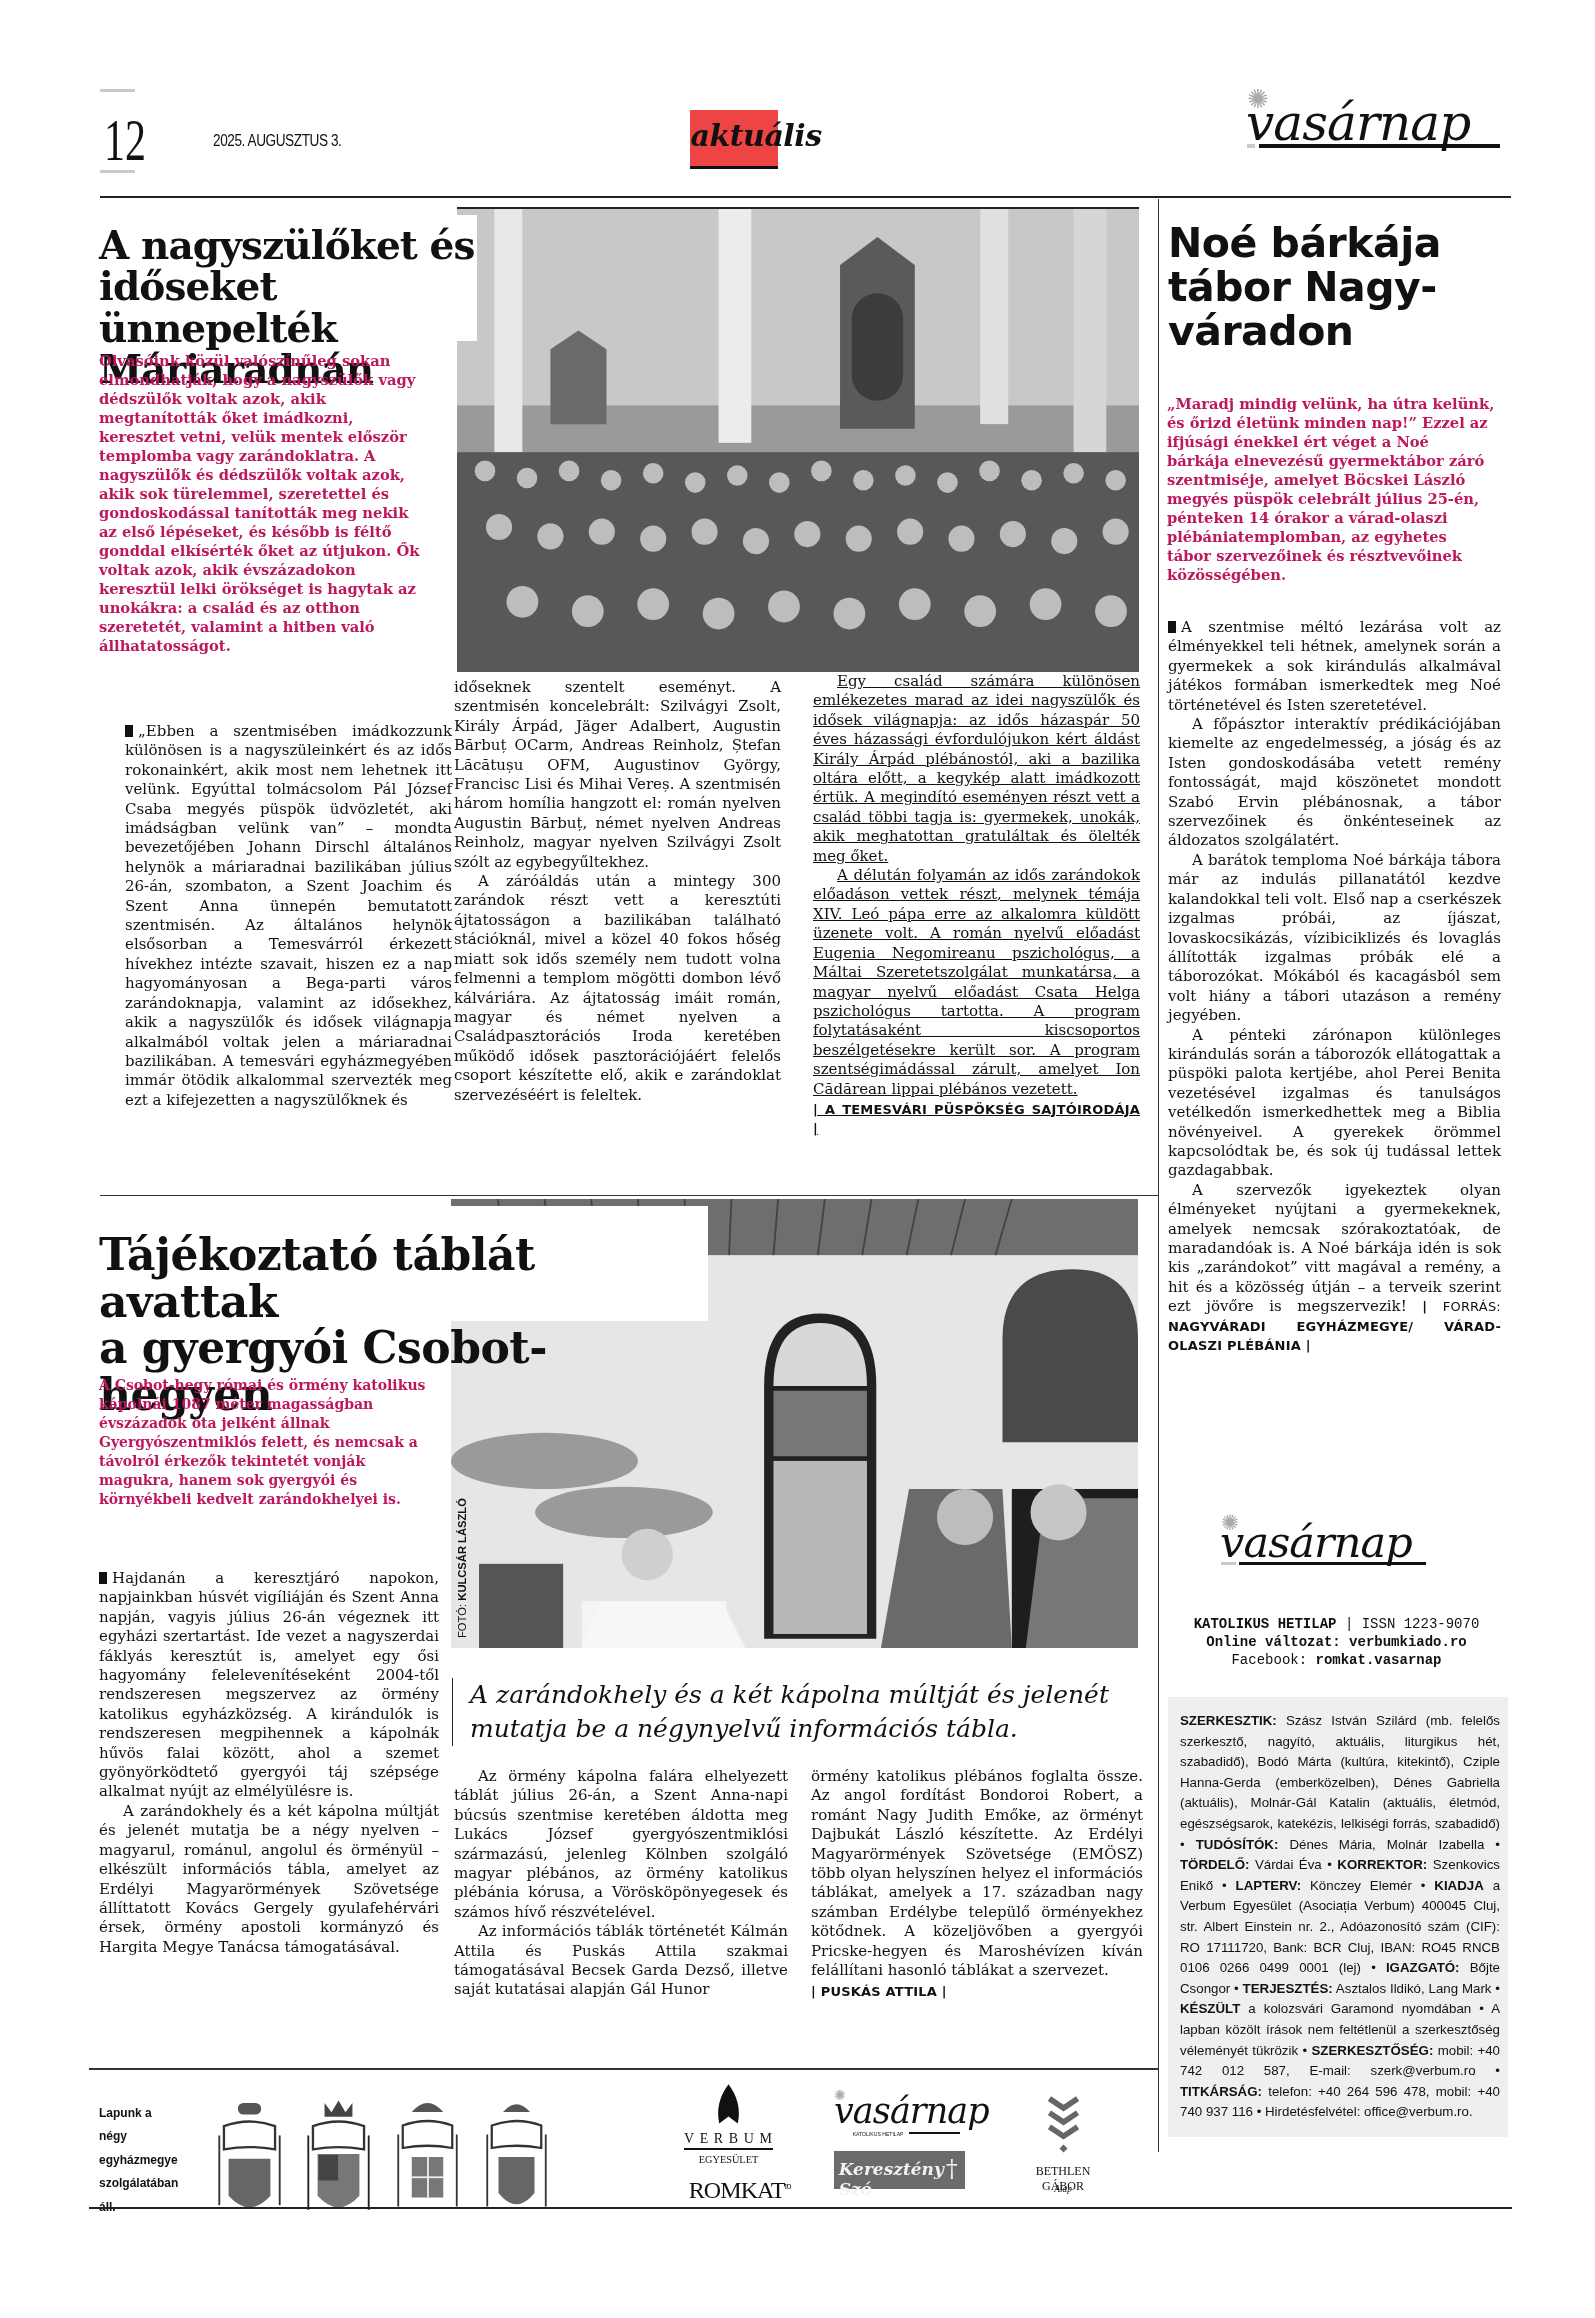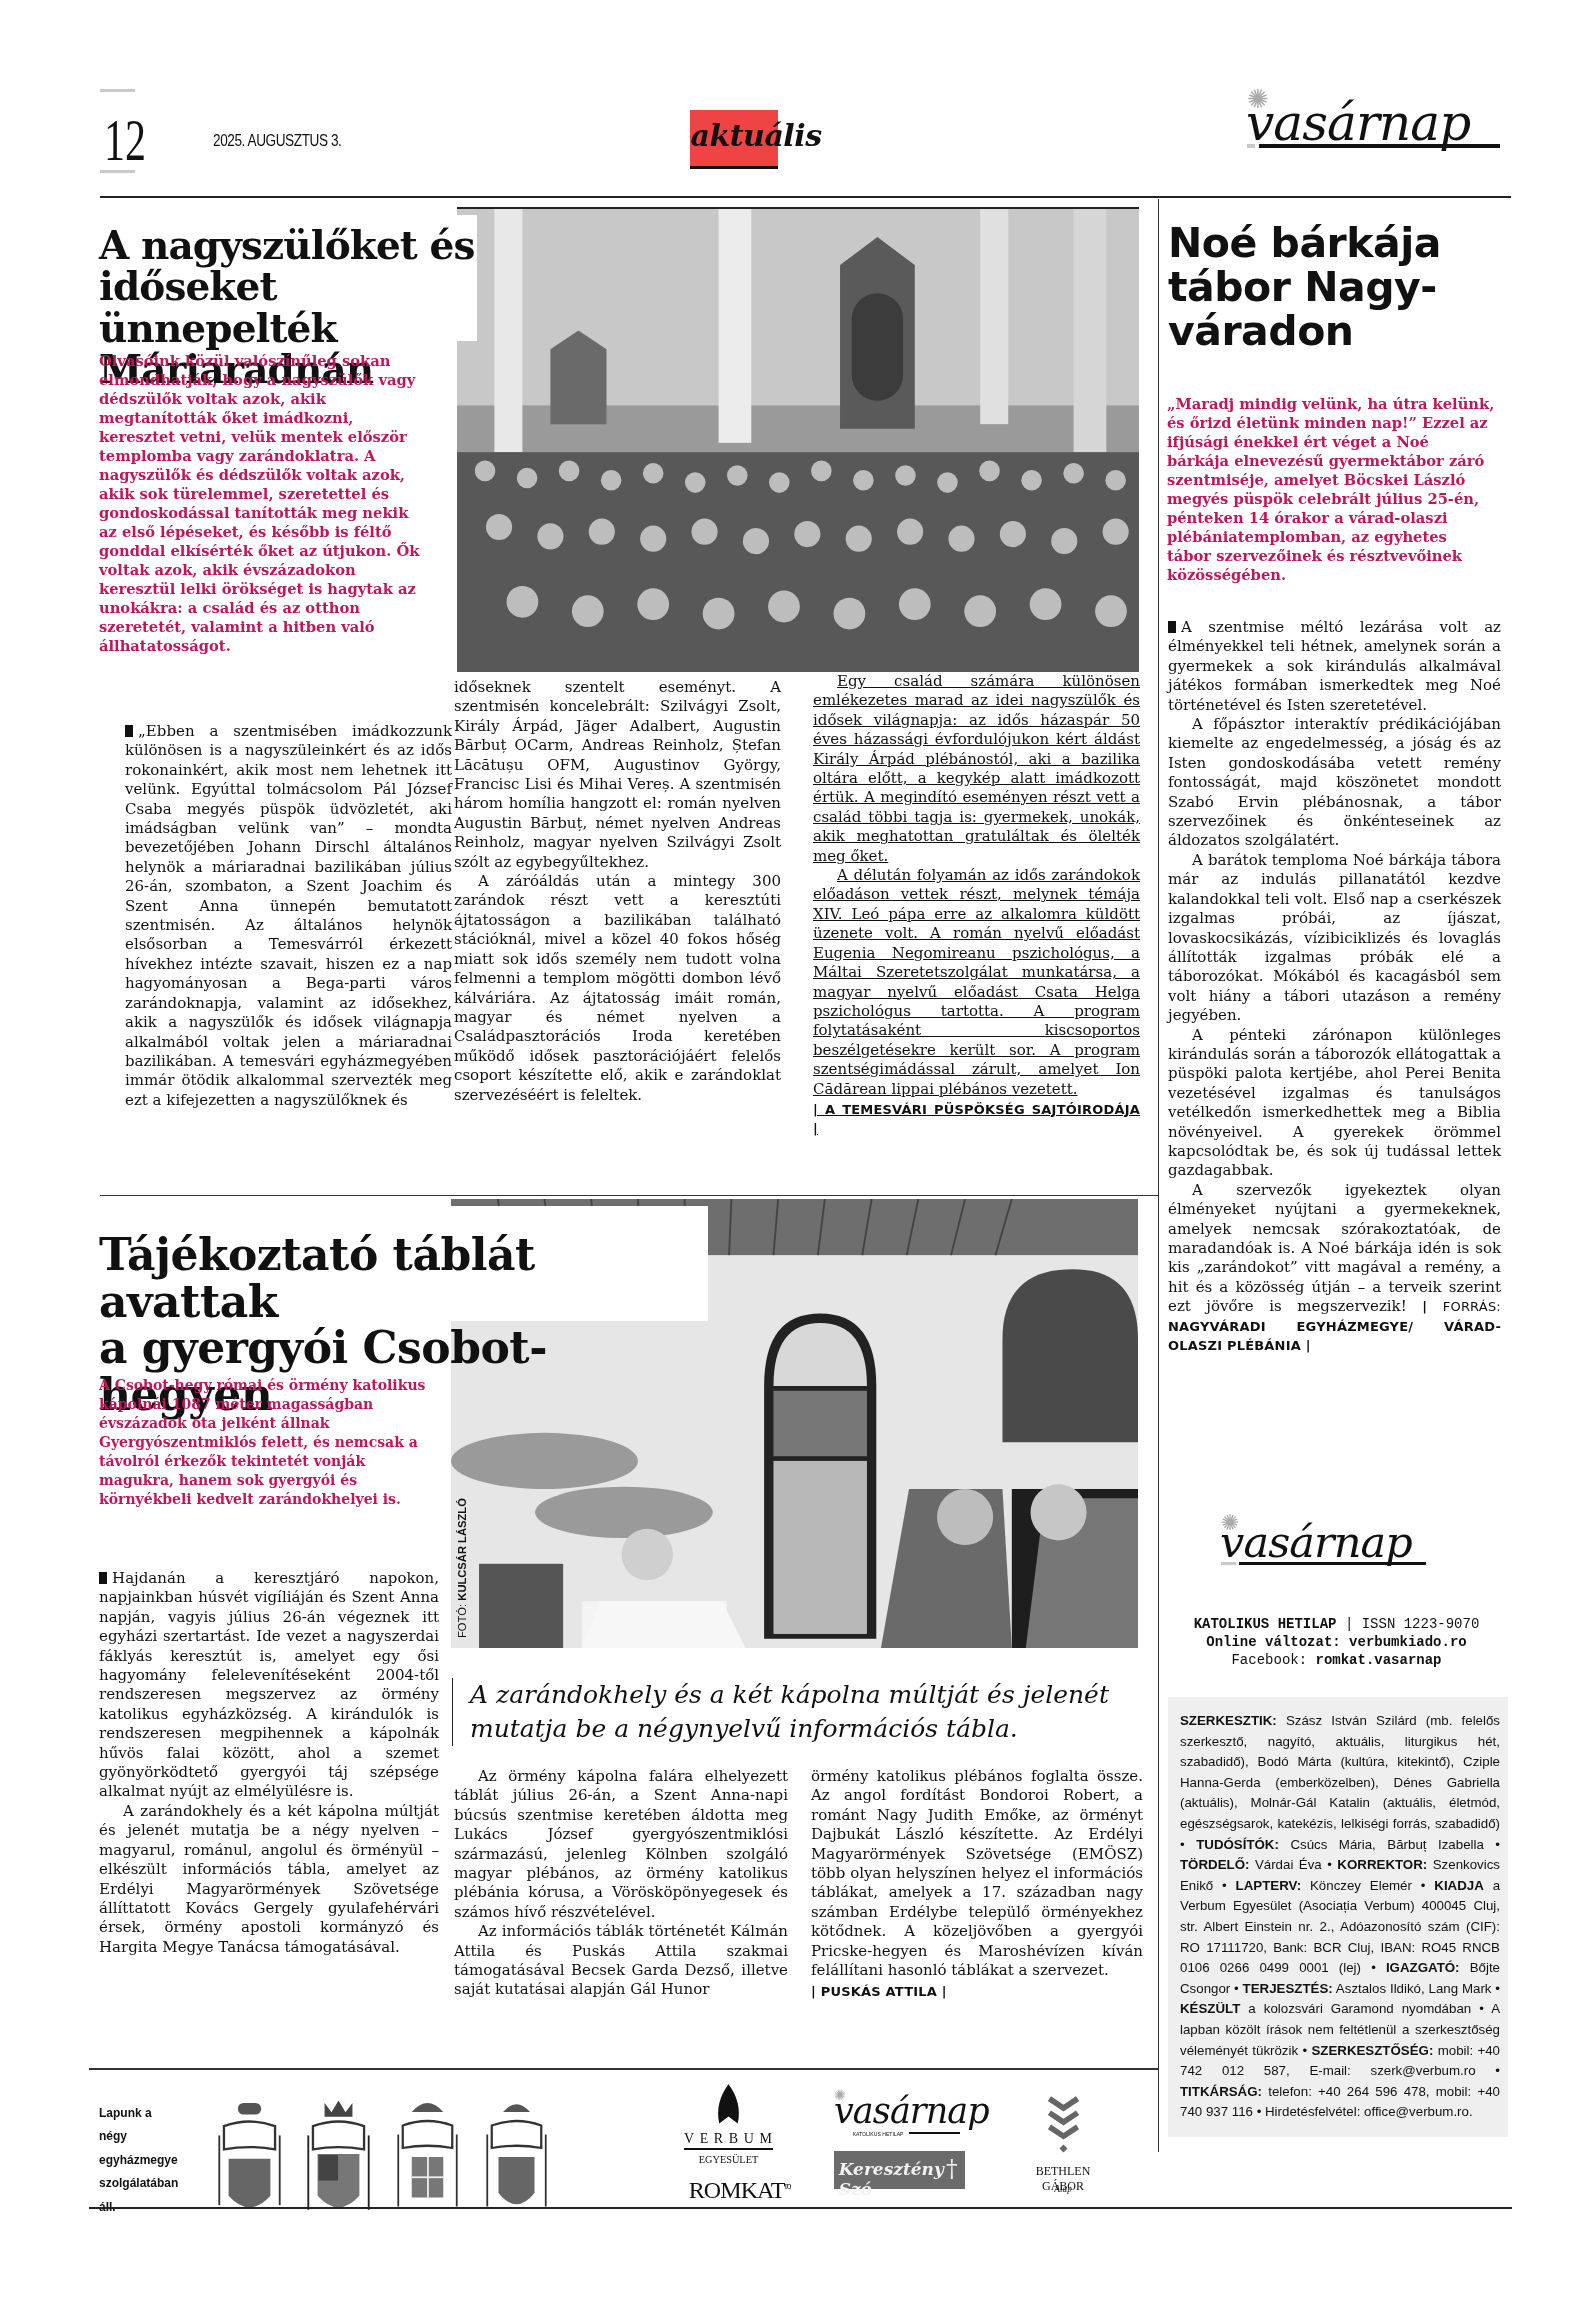--- a/index.html
+++ b/index.html
@@ -175,21 +175,21 @@
   </div>
 
   <div class="abs imprint-head" style="left:1168px;top:1615px;width:337px;font-family:Liberation Mono, monospace;">
     <div><b>KATOLIKUS HETILAP</b> | <span>ISSN 1223-9070</span></div>
     <div style="font-weight:bold;">Online változat: verbumkiado.ro</div>
     <div><span>Facebook:</span> <b>romkat.vasarnap</b></div>
   </div>
 
   <div class="abs imprint-box" style="left:1168px;top:1697px;width:320px;">
     <span><b>SZERKESZTIK:</b> <span>Szász István Szilárd (mb. felelős szerkesztő, nagyító, aktuális, liturgikus hét, szabadidő), Bodó Márta (kultúra, kitekintő), Cziple Hanna-Gerda (emberközelben), Dénes Gabriella (aktuális), Molnár-Gál Katalin (aktuális, életmód, egészségsarok, katekézis, lelkiségi forrás, szabadidő)</span></span> •
-    <span><b>TUDÓSÍTÓK:</b> <span>Csúcs Mária, Bărbuț Izabella</span></span> •
+    <span><b>TUDÓSÍTÓK:</b> <span>Dénes Mária, Molnár Izabella</span></span> •
     <span><b>TÖRDELŐ:</b> <span>Várdai Éva</span></span> •
     <span><b>KORREKTOR:</b> <span>Szenkovics Enikő</span></span> •
     <span><b>LAPTERV:</b> <span>Könczey Elemér</span></span> •
     <span><b>KIADJA</b> <span>a Verbum Egyesület (Asociația Verbum) 400045 Cluj, str. Albert Einstein nr. 2., Adóazonosító szám (CIF): RO 17111720, Bank: BCR Cluj, IBAN: RO45 RNCB 0106 0266 0499 0001 (lej)</span></span> •
     <span><b>IGAZGATÓ:</b> <span>Bőjte Csongor</span></span> •
     <span><b>TERJESZTÉS:</b> <span>Asztalos Ildikó, Lang Mark</span></span> •
     <span><b>KÉSZÜLT</b> <span>a kolozsvári Garamond nyomdában</span></span> •
     <span><span>A lapban közölt írások nem feltétlenül a szerkesztőség véleményét tükrözik</span></span> •
     <span><b>SZERKESZTŐSÉG:</b> <span>mobil: +40 742 012 587, E-mail: szerk@verbum.ro</span></span> •
     <span><b>TITKÁRSÁG:</b> <span>telefon: +40 264 596 478, mobil: +40 740 937 116</span></span> •

